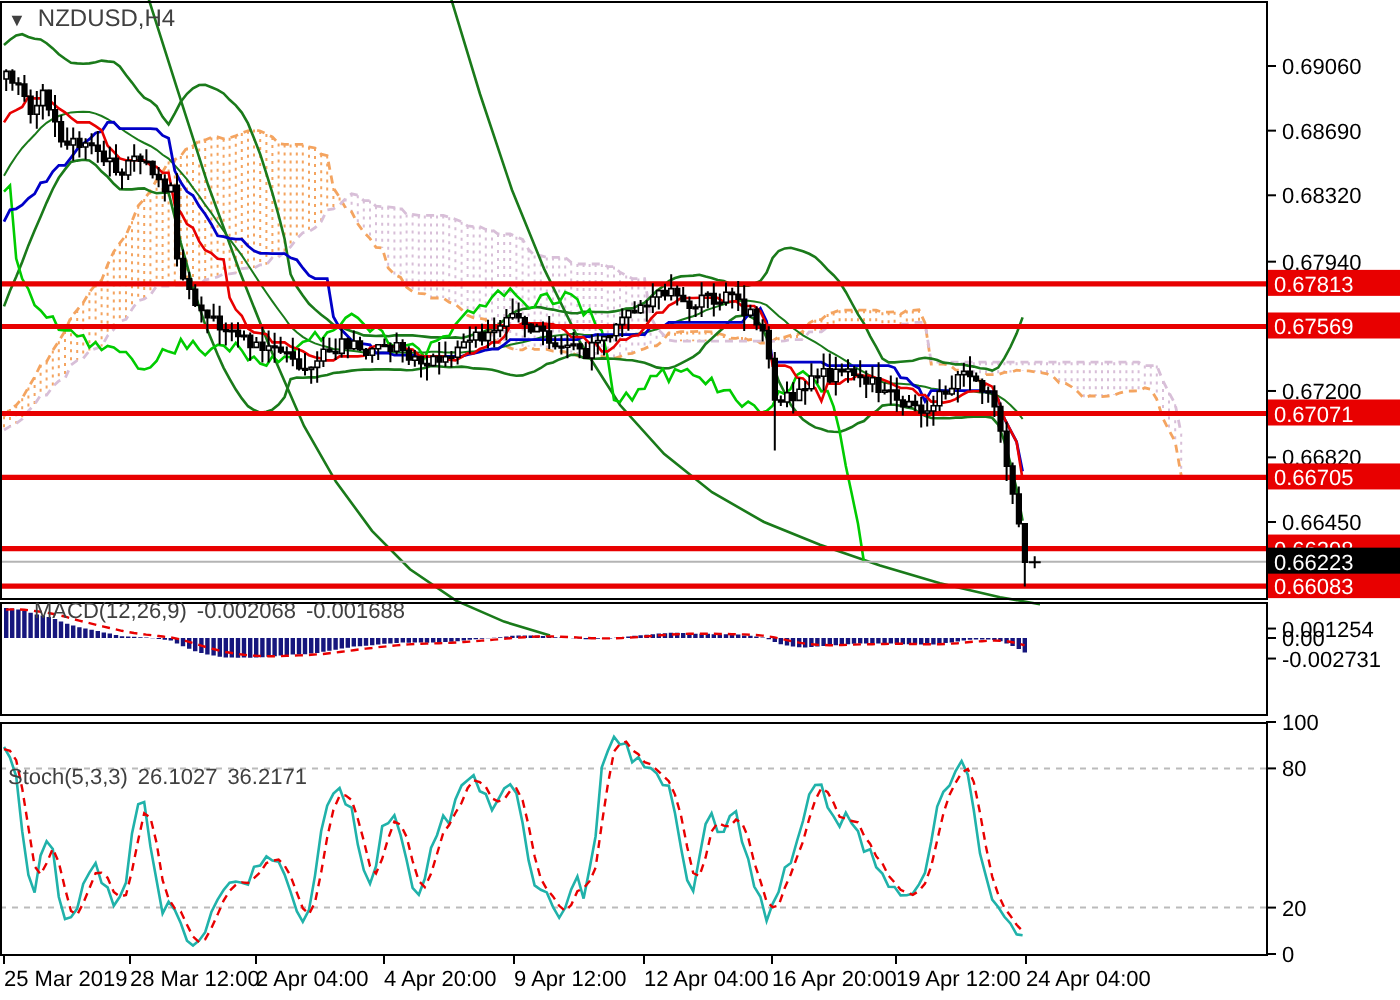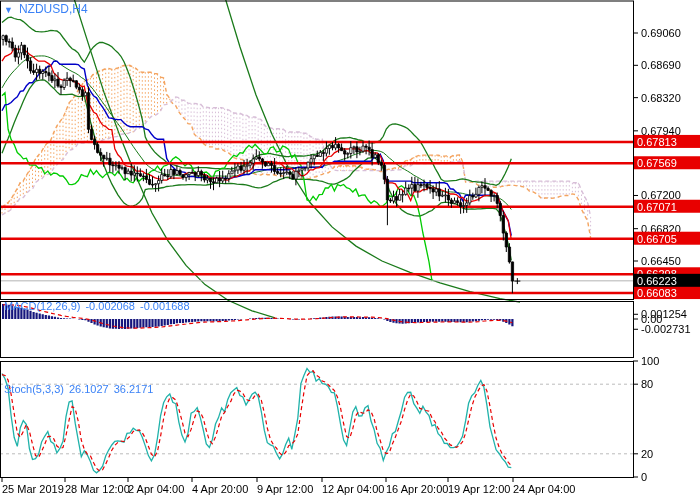--- a/index.html
+++ b/index.html
@@ -1,22 +1,22 @@
 <!DOCTYPE html>
 <html><head>
 <meta charset="utf-8">
 <style>
   html,body{margin:0;padding:0;background:#fff;}
   #window{position:relative;width:700px;height:500px;background:#ffffff;overflow:hidden;
           font-family:"Liberation Sans",sans-serif;}
   #chart-svg{position:absolute;left:0;top:0;}
-  .overlay-label{position:absolute;font-size:11px;color:#3b82f6;white-space:nowrap;z-index:5;}
+  .overlay-label{position:absolute;font-size:11px;color:#404040;white-space:nowrap;z-index:5;}
   #symbol-title{left:4px;top:2px;font-size:12px;}
   #symbol-title .tri{font-size:9px;margin-right:6px;}
-  #macd-label{left:4px;top:300px;}
+  #macd-label{left:17px;top:300px;}
   #stoch-label{left:4px;top:383px;}
   .vals span{margin-left:5px;}
 </style>
 </head>
 <body>
 
 <div id="window">
   <svg id="chart-svg" width="700" height="500">
       <path d="M2.0 208.1V215.0M5.0 204.5V213.2M8.1 202.6V211.8M11.1 199.1V209.5M14.2 193.7V205.4M17.3 188.5V202.2M20.3 182.4V197.6M23.3 180.8V197.6M26.4 175.2V193.3M29.4 170.6V190.5M32.5 165.5V189.3M35.5 158.6V182.5M38.6 155.0V180.2M41.6 151.3V179.2M44.7 146.1V175.3M47.8 142.3V174.3M50.8 140.1V173.2M53.8 132.4V167.9M56.9 125.8V164.7M59.9 121.6V160.7M63.0 117.6V159.7M66.0 110.6V154.6M69.1 102.9V150.3M72.1 99.5V149.5M75.2 95.6V147.5M78.3 89.9V143.0M81.3 86.0V143.0M84.3 80.8V143.0M87.4 79.8V142.5M90.4 78.0V142.5M93.5 73.8V142.5M96.5 73.0V142.5M99.6 70.3V142.5M102.6 70.0V139.9M105.7 68.7V139.3M108.8 68.4V138.5M111.8 69.4V136.9M114.8 68.9V136.9M117.9 67.9V136.4M120.9 66.5V134.3M124.0 65.4V134.0M127.0 64.8V134.0M130.1 65.5V132.4M133.2 67.0V132.4M136.2 68.5V128.8M139.3 71.7V128.4M142.3 72.2V126.1M145.3 72.2V123.4M148.4 72.2V119.3M151.4 72.2V116.4M154.5 73.4V115.8M157.5 74.0V113.9M160.6 77.1V110.8M163.6 77.8V104.9M166.7 94.0V104.4M169.8 98.7V102.5M334.4 166.4V170.1M337.5 166.4V170.6M340.5 165.8V170.6M343.6 165.8V170.6M346.6 165.8V170.6M349.7 165.7V170.6M352.8 165.8V170.6M355.8 165.9V170.6M358.8 166.6V170.6M361.9 167.5V170.6M364.9 169.1V170.6M371.0 168.5V170.6M389.3 168.6V170.6M392.4 168.6V170.4M395.4 167.6V169.8M398.5 167.5V169.8M401.5 165.6V169.8M404.6 161.5V165.9M407.6 159.9V165.9M410.7 159.8V165.9M413.8 157.0V163.6M416.8 156.2V163.6M419.8 155.1V163.6M422.9 155.1V163.6M425.9 155.1V163.6M429.0 155.1V163.6M432.0 155.1V163.6M435.1 155.1V163.6M438.1 155.1V163.6M441.2 156.1V163.6M444.3 156.1V163.6M447.3 155.9V163.6M450.3 157.1V162.1M453.4 155.2V162.1M456.4 155.2V161.2M459.5 154.9V161.2" stroke="#f4a460" stroke-width="1" stroke-dasharray="1.5 2.5" fill="none"></path>
       <path d="M172.8 99.2V104.0M175.8 96.9V105.9M178.9 97.6V111.9M181.9 100.3V116.1M185.0 100.3V119.3M188.0 103.1V123.7M191.1 103.4V124.0M194.1 103.4V134.0M197.2 103.8V137.2M200.3 103.8V138.7M203.3 107.2V143.6M206.3 107.2V145.8M209.4 107.7V146.7M212.4 107.7V146.9M215.5 107.7V149.0M218.5 107.7V149.0M221.6 107.7V149.0M224.6 108.6V151.1M227.7 109.6V152.1M230.8 110.9V154.8M233.8 113.0V157.7M236.8 113.3V158.9M239.9 113.3V159.2M242.9 114.7V159.7M246.0 114.7V169.3M249.0 117.0V171.0M252.1 117.0V172.6M255.1 117.0V174.1M258.2 118.4V175.0M261.3 119.7V174.9M264.3 124.8V173.2M267.3 127.8V174.7M270.4 127.8V174.7M273.4 128.7V174.7M276.5 128.7V175.5M279.6 128.7V175.5M282.6 128.7V176.0M285.6 131.2V176.2M288.7 132.0V177.9M291.8 132.0V178.2M294.8 132.0V178.2M297.8 132.0V178.2M300.9 132.0V178.2M303.9 133.3V179.0M307.0 133.3V179.2M310.0 136.1V178.3M313.1 137.7V177.0M316.1 139.3V176.7M319.2 139.3V175.3M322.3 139.3V174.3M325.3 158.4V172.9M328.3 163.9V172.9M331.4 167.0V170.4M477.8 181.1V185.0M480.8 181.1V185.2M483.9 181.1V186.8M486.9 181.1V187.6M490.0 181.1V190.9M493.0 181.1V187.3M496.1 181.1V187.3M499.1 181.1V187.3M502.2 181.1V186.2M505.2 181.1V186.2M508.3 181.1V185.1M511.3 181.1V185.4M514.4 181.1V185.4M517.4 181.1V185.9M520.5 181.1V186.3M523.5 181.1V186.9M526.6 181.1V188.3M529.6 181.1V191.4M532.7 181.1V191.6M535.8 181.1V193.4M538.8 181.1V195.8M541.9 181.1V199.0M544.9 181.1V198.0M547.9 181.1V198.0M551.0 181.1V198.3M554.0 181.1V198.0M557.1 181.1V197.5M560.1 181.1V196.4M563.2 181.1V195.6M566.3 181.1V195.5M569.3 181.1V195.4M572.4 182.8V193.9M575.4 182.8V194.6M578.4 182.8V199.7M581.5 190.5V209.3M584.5 196.3V215.1M587.6 202.1V220.9M590.6 216.9V237.8" stroke="#d8bfd8" stroke-width="1" stroke-dasharray="1.5 2.5" fill="none"></path>

